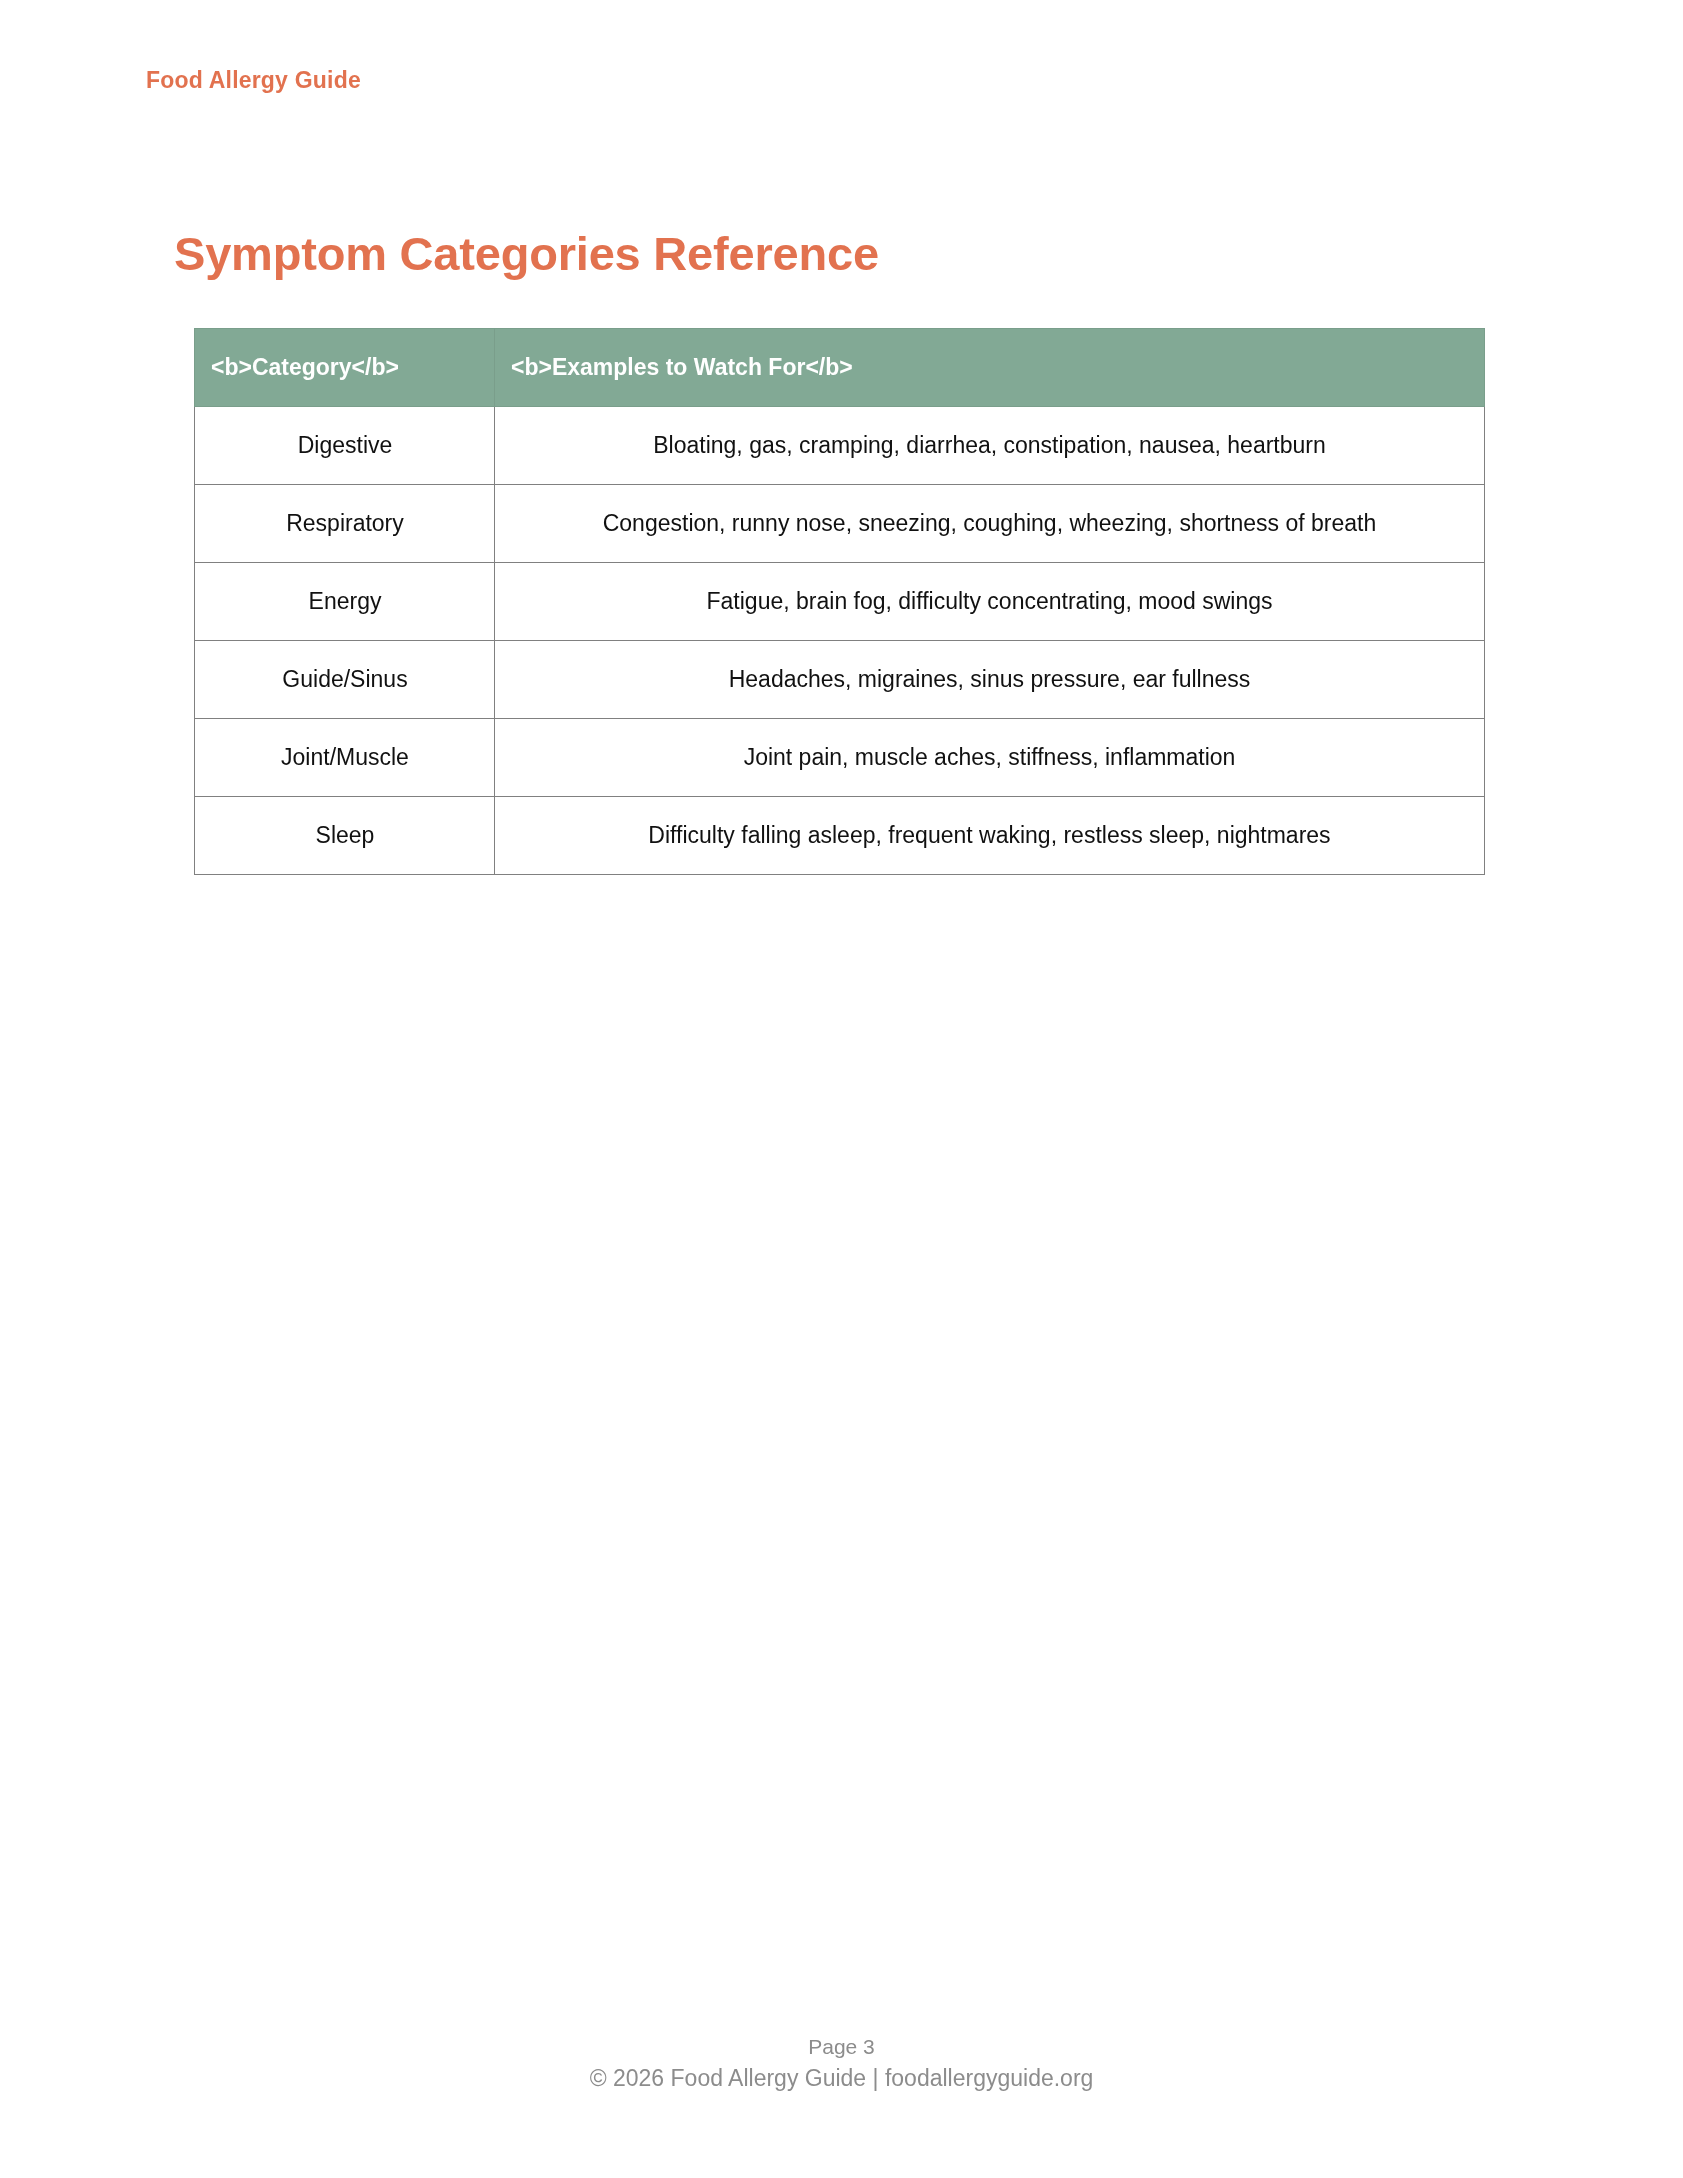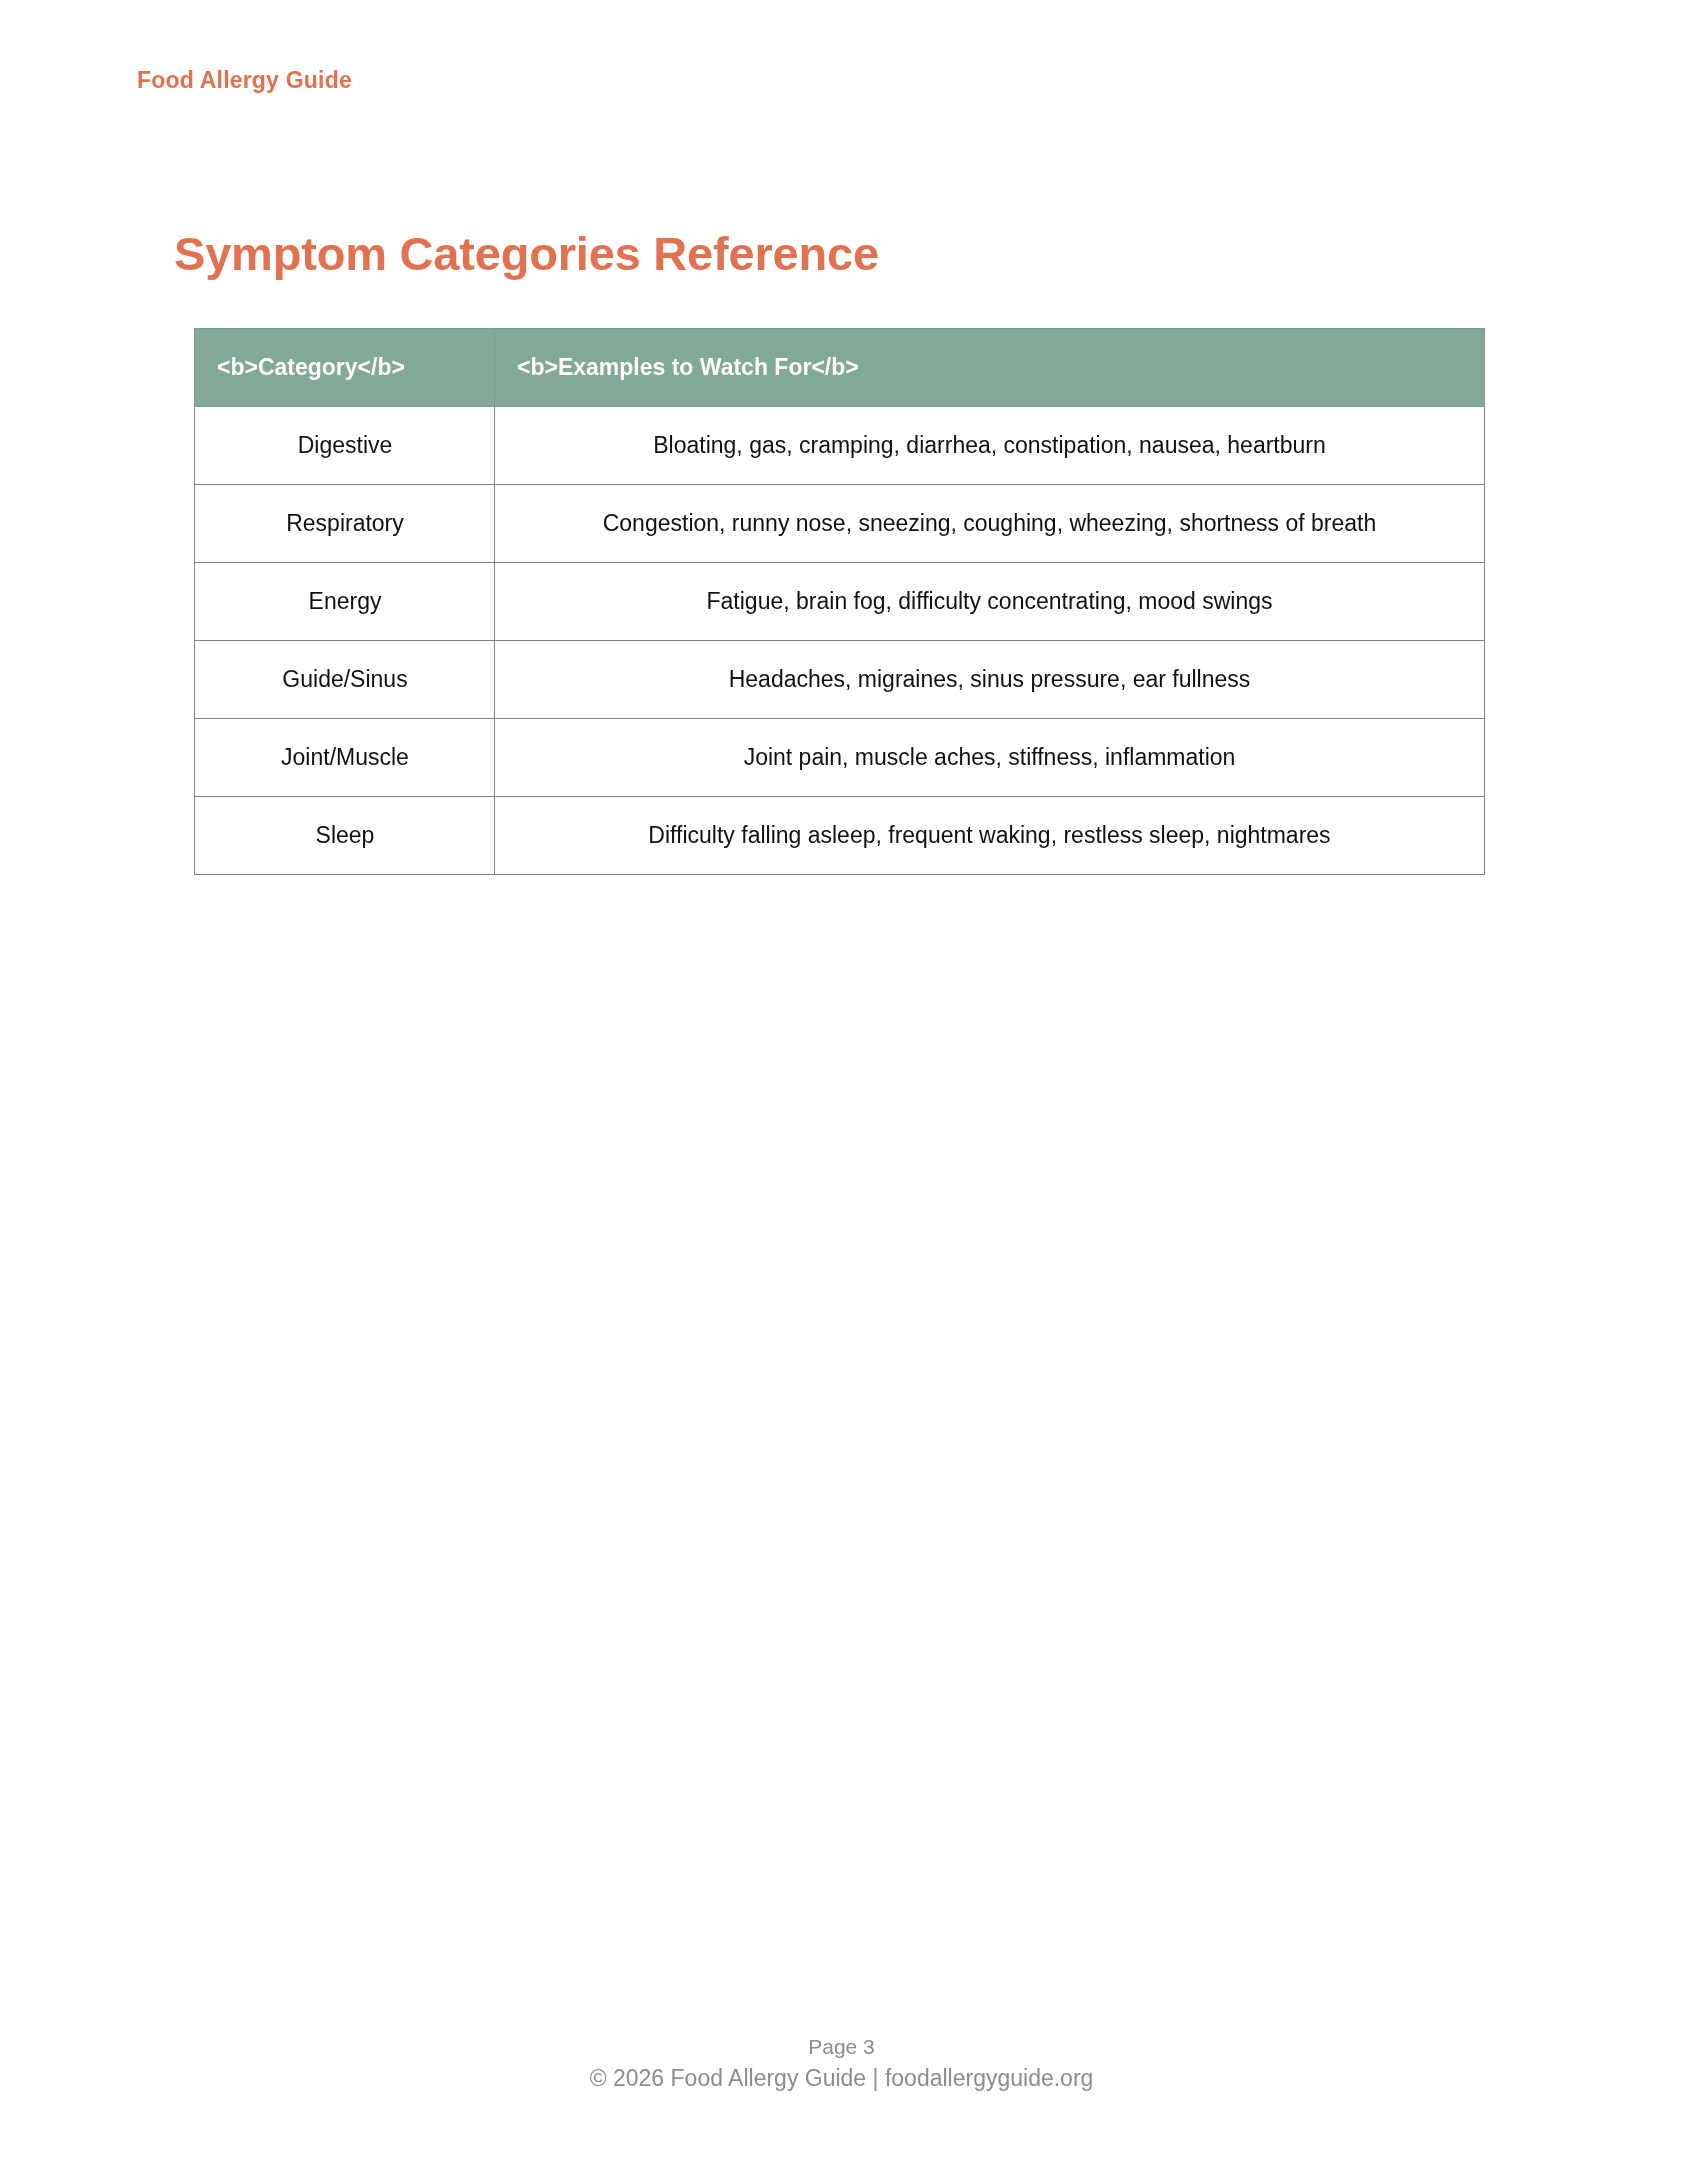--- a/index.html
+++ b/index.html
@@ -14,21 +14,21 @@
     height: 2178px;
     background: #ffffff;
     font-family: "Liberation Sans", sans-serif;
     overflow: hidden;
     box-sizing: border-box;
   }
 
   
   .doc-header {
     position: absolute;
-    left: 137px;
+    left: 146px;
     top: 67px;
     font-size: 23px;
     font-weight: bold;
     color: #e2724f;
     letter-spacing: 0.2px;
     white-space: nowrap;
   }
 
   
   .page-title {
@@ -67,21 +67,21 @@
     vertical-align: middle;
     font-size: 23px;
     line-height: 1.3;
   }
 
   table.symptom-table thead th {
     background: #82a995;
     color: #ffffff;
     font-weight: bold;
     height: 77px;
-    padding: 0 22px;
+    padding: 0 16px;
     border-color: #7a9e8b;
   }
 
   table.symptom-table tbody td {
     background: #ffffff;
     color: #111111;
     font-weight: normal;
     height: 77px;
     padding: 0 22px;
     text-align: center;

